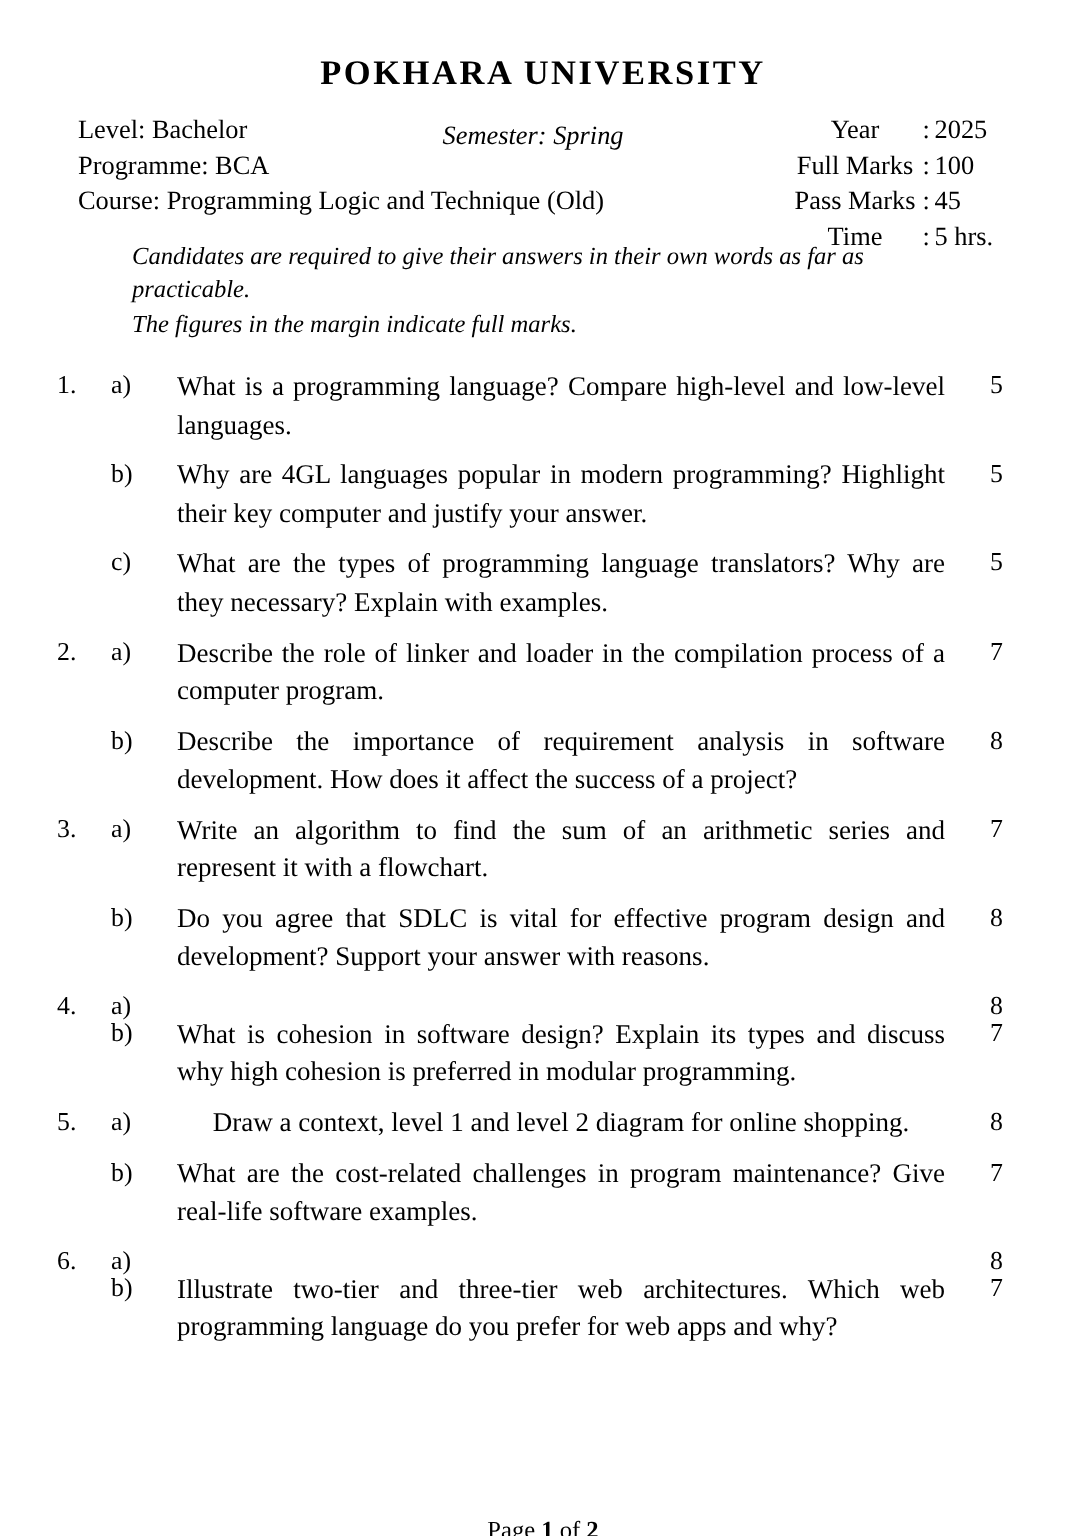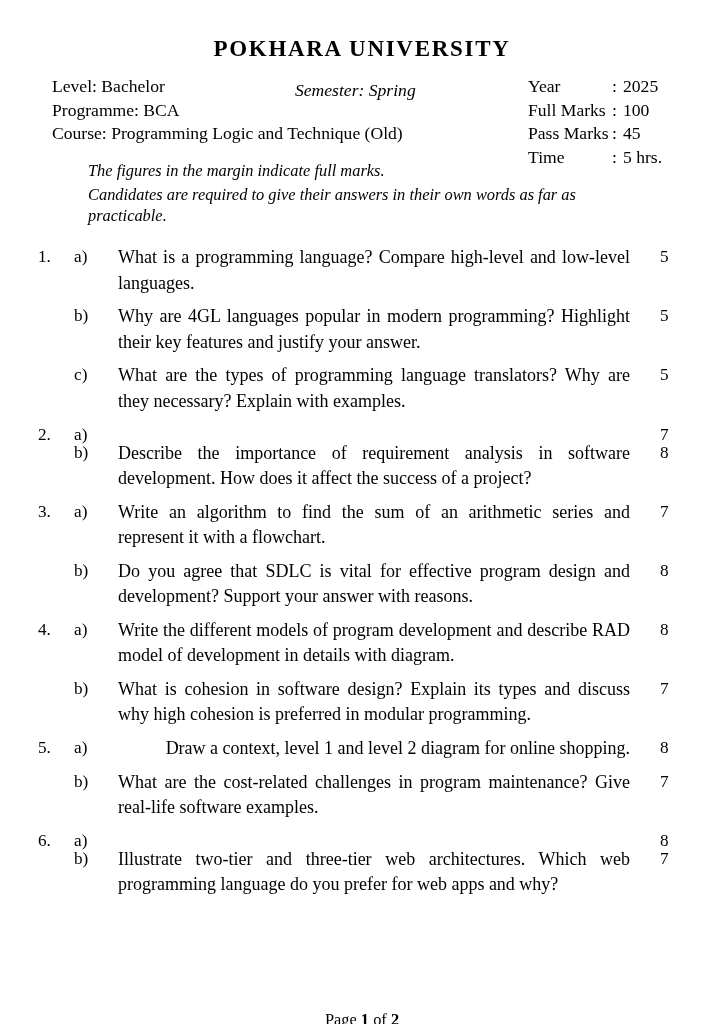--- a/index.html
+++ b/index.html
@@ -57,20 +57,21 @@
     left: 243px;
     top: 4px;
     font-style: italic;
   }
   .meta-right {
     position: absolute;
     left: 528px;
     top: 0;
     font-size: 17.6px;
     line-height: 1.36;
+    text-align: center;
   }
   .mr-row {
     display: flex;
     height: 23.5px;
     white-space: nowrap;
   }
   .mr-label { width: 84px; display: inline-block; }
   .mr-colon { width: 11px; display: inline-block; }
   .mr-value { display: inline-block; }
 
@@ -113,21 +114,21 @@
   }
   .q-text {
     margin-left: 118px;
     margin-right: 94px;
     font-size: 18px;
     line-height: 1.42;
     text-align: justify;
     text-justify: inter-word;
   }
   .q-text.no-justify {
-    text-align: right;
+    text-align: center;
   }
   .q-marks {
     position: absolute;
     right: 0;
     top: 0;
     width: 64px;
     text-align: left;
     font-size: 17.2px;
     line-height: 1.42;
   }
@@ -183,49 +184,50 @@
       </div>
       <div class="mr-row">
         <span class="mr-label">Time</span>
         <span class="mr-colon">:</span>
         <span class="mr-value">5 hrs.</span>
       </div>
     </div>
   </div>
 
   <div class="instructions">
+    <div class="instr-line">Candidates are required to give their answers in their own words as far as practicable.</div>
     <div class="instr-line">The figures in the margin indicate full marks.</div>
-    <div class="instr-line">Candidates are required to give their answers in their own words as far as practicable.</div>
   </div>
 
   <div class="questions">
 
     <div class="q-row">
       <span class="q-num">1.</span>
       <span class="q-letter">a)</span>
       <div class="q-text">What is a programming language? Compare high-level and low-level languages.</div>
       <span class="q-marks">5</span>
     </div>
     <div class="gap-sm"></div>
     <div class="q-row">
       <span class="q-letter">b)</span>
-      <div class="q-text">Why are 4GL languages popular in modern programming? Highlight their key features and justify your answer.</div>
+      <div class="q-text">Why are 4GL languages popular in modern programming? Highlight their key computer and justify your answer.</div>
       <span class="q-marks">5</span>
     </div>
     <div class="gap-sm"></div>
     <div class="q-row">
       <span class="q-letter">c)</span>
       <div class="q-text">What are the types of programming language translators? Why are they necessary? Explain with examples.</div>
       <span class="q-marks">5</span>
     </div>
     <div class="gap-sm"></div>
 
     <div class="q-row">
       <span class="q-num">2.</span>
       <span class="q-letter">a)</span>
+      <div class="q-text">Describe the role of linker and loader in the compilation process of a computer program.</div>
       <span class="q-marks">7</span>
     </div>
     <div class="gap-sm"></div>
     <div class="q-row">
       <span class="q-letter">b)</span>
       <div class="q-text">Describe the importance of requirement analysis in software development. How does it affect the success of a project?</div>
       <span class="q-marks">8</span>
     </div>
     <div class="gap-sm"></div>
 
@@ -239,21 +241,20 @@
     <div class="q-row">
       <span class="q-letter">b)</span>
       <div class="q-text">Do you agree that SDLC is vital for effective program design and development? Support your answer with reasons.</div>
       <span class="q-marks">8</span>
     </div>
     <div class="gap-sm"></div>
 
     <div class="q-row">
       <span class="q-num">4.</span>
       <span class="q-letter">a)</span>
-      <div class="q-text">Write the different models of program development and describe RAD model of development in details with diagram.</div>
       <span class="q-marks">8</span>
     </div>
     <div class="gap-sm"></div>
     <div class="q-row">
       <span class="q-letter">b)</span>
       <div class="q-text">What is cohesion in software design? Explain its types and discuss why high cohesion is preferred in modular programming.</div>
       <span class="q-marks">7</span>
     </div>
     <div class="gap-sm"></div>
 

